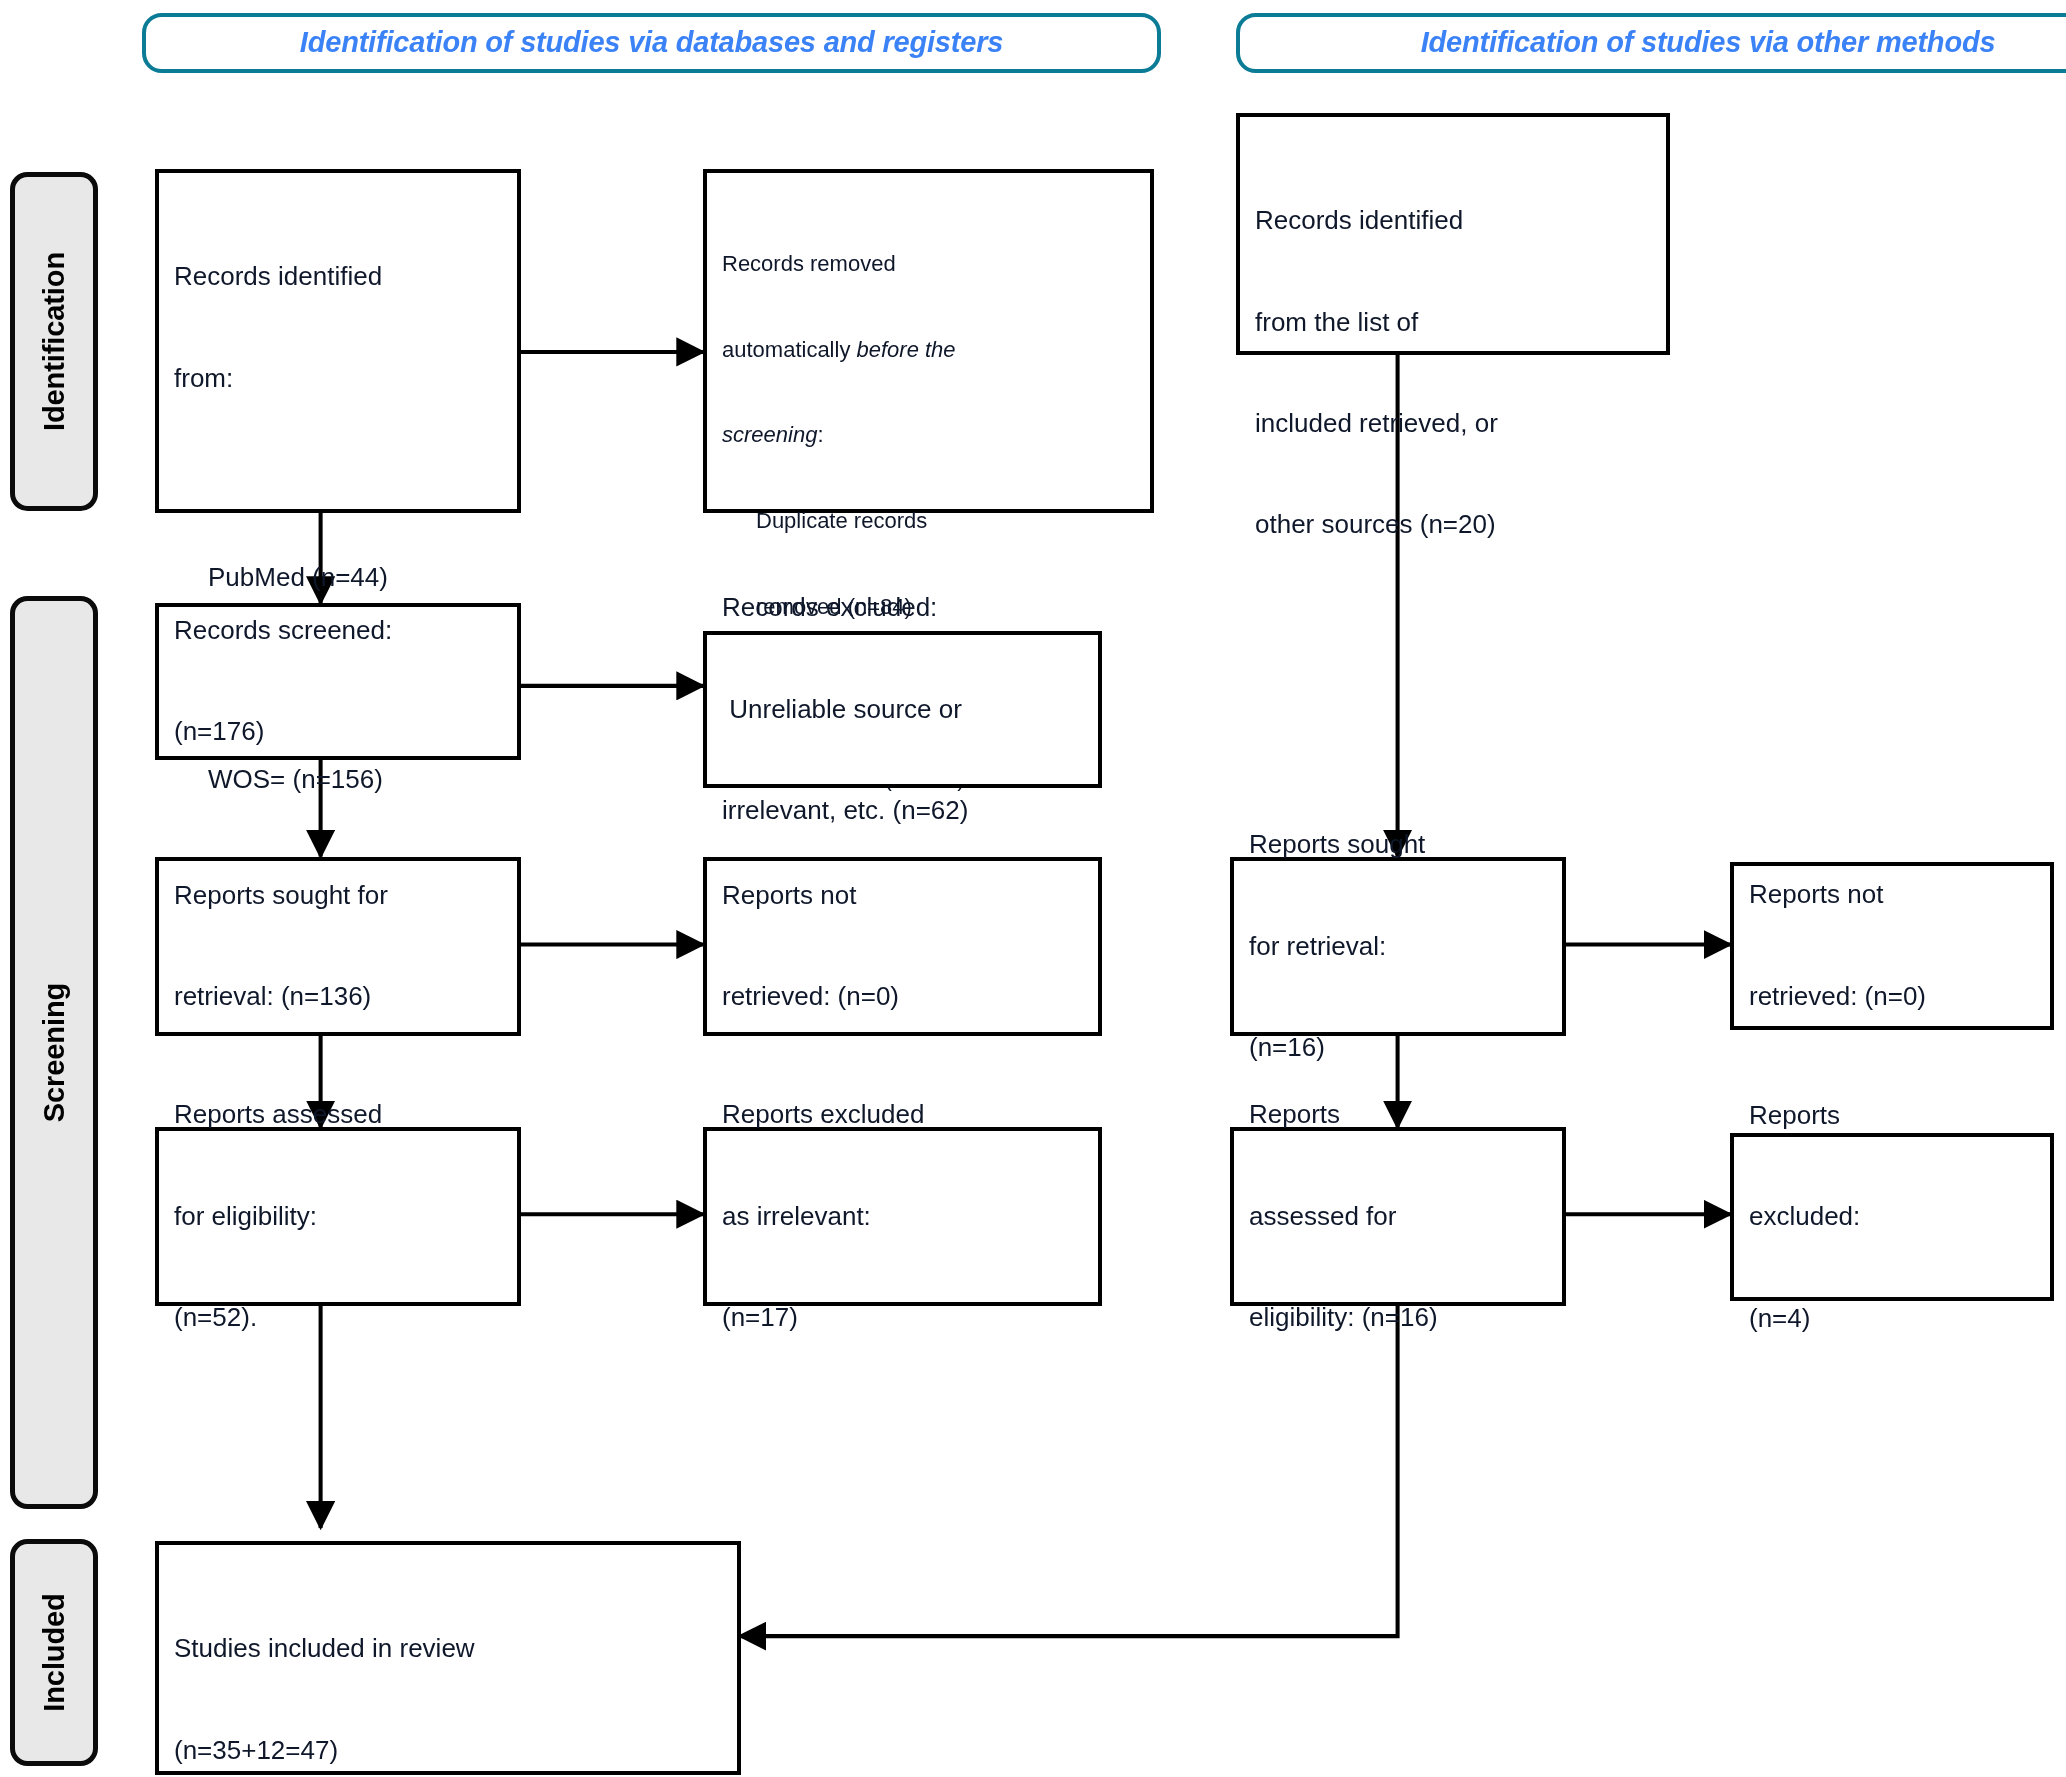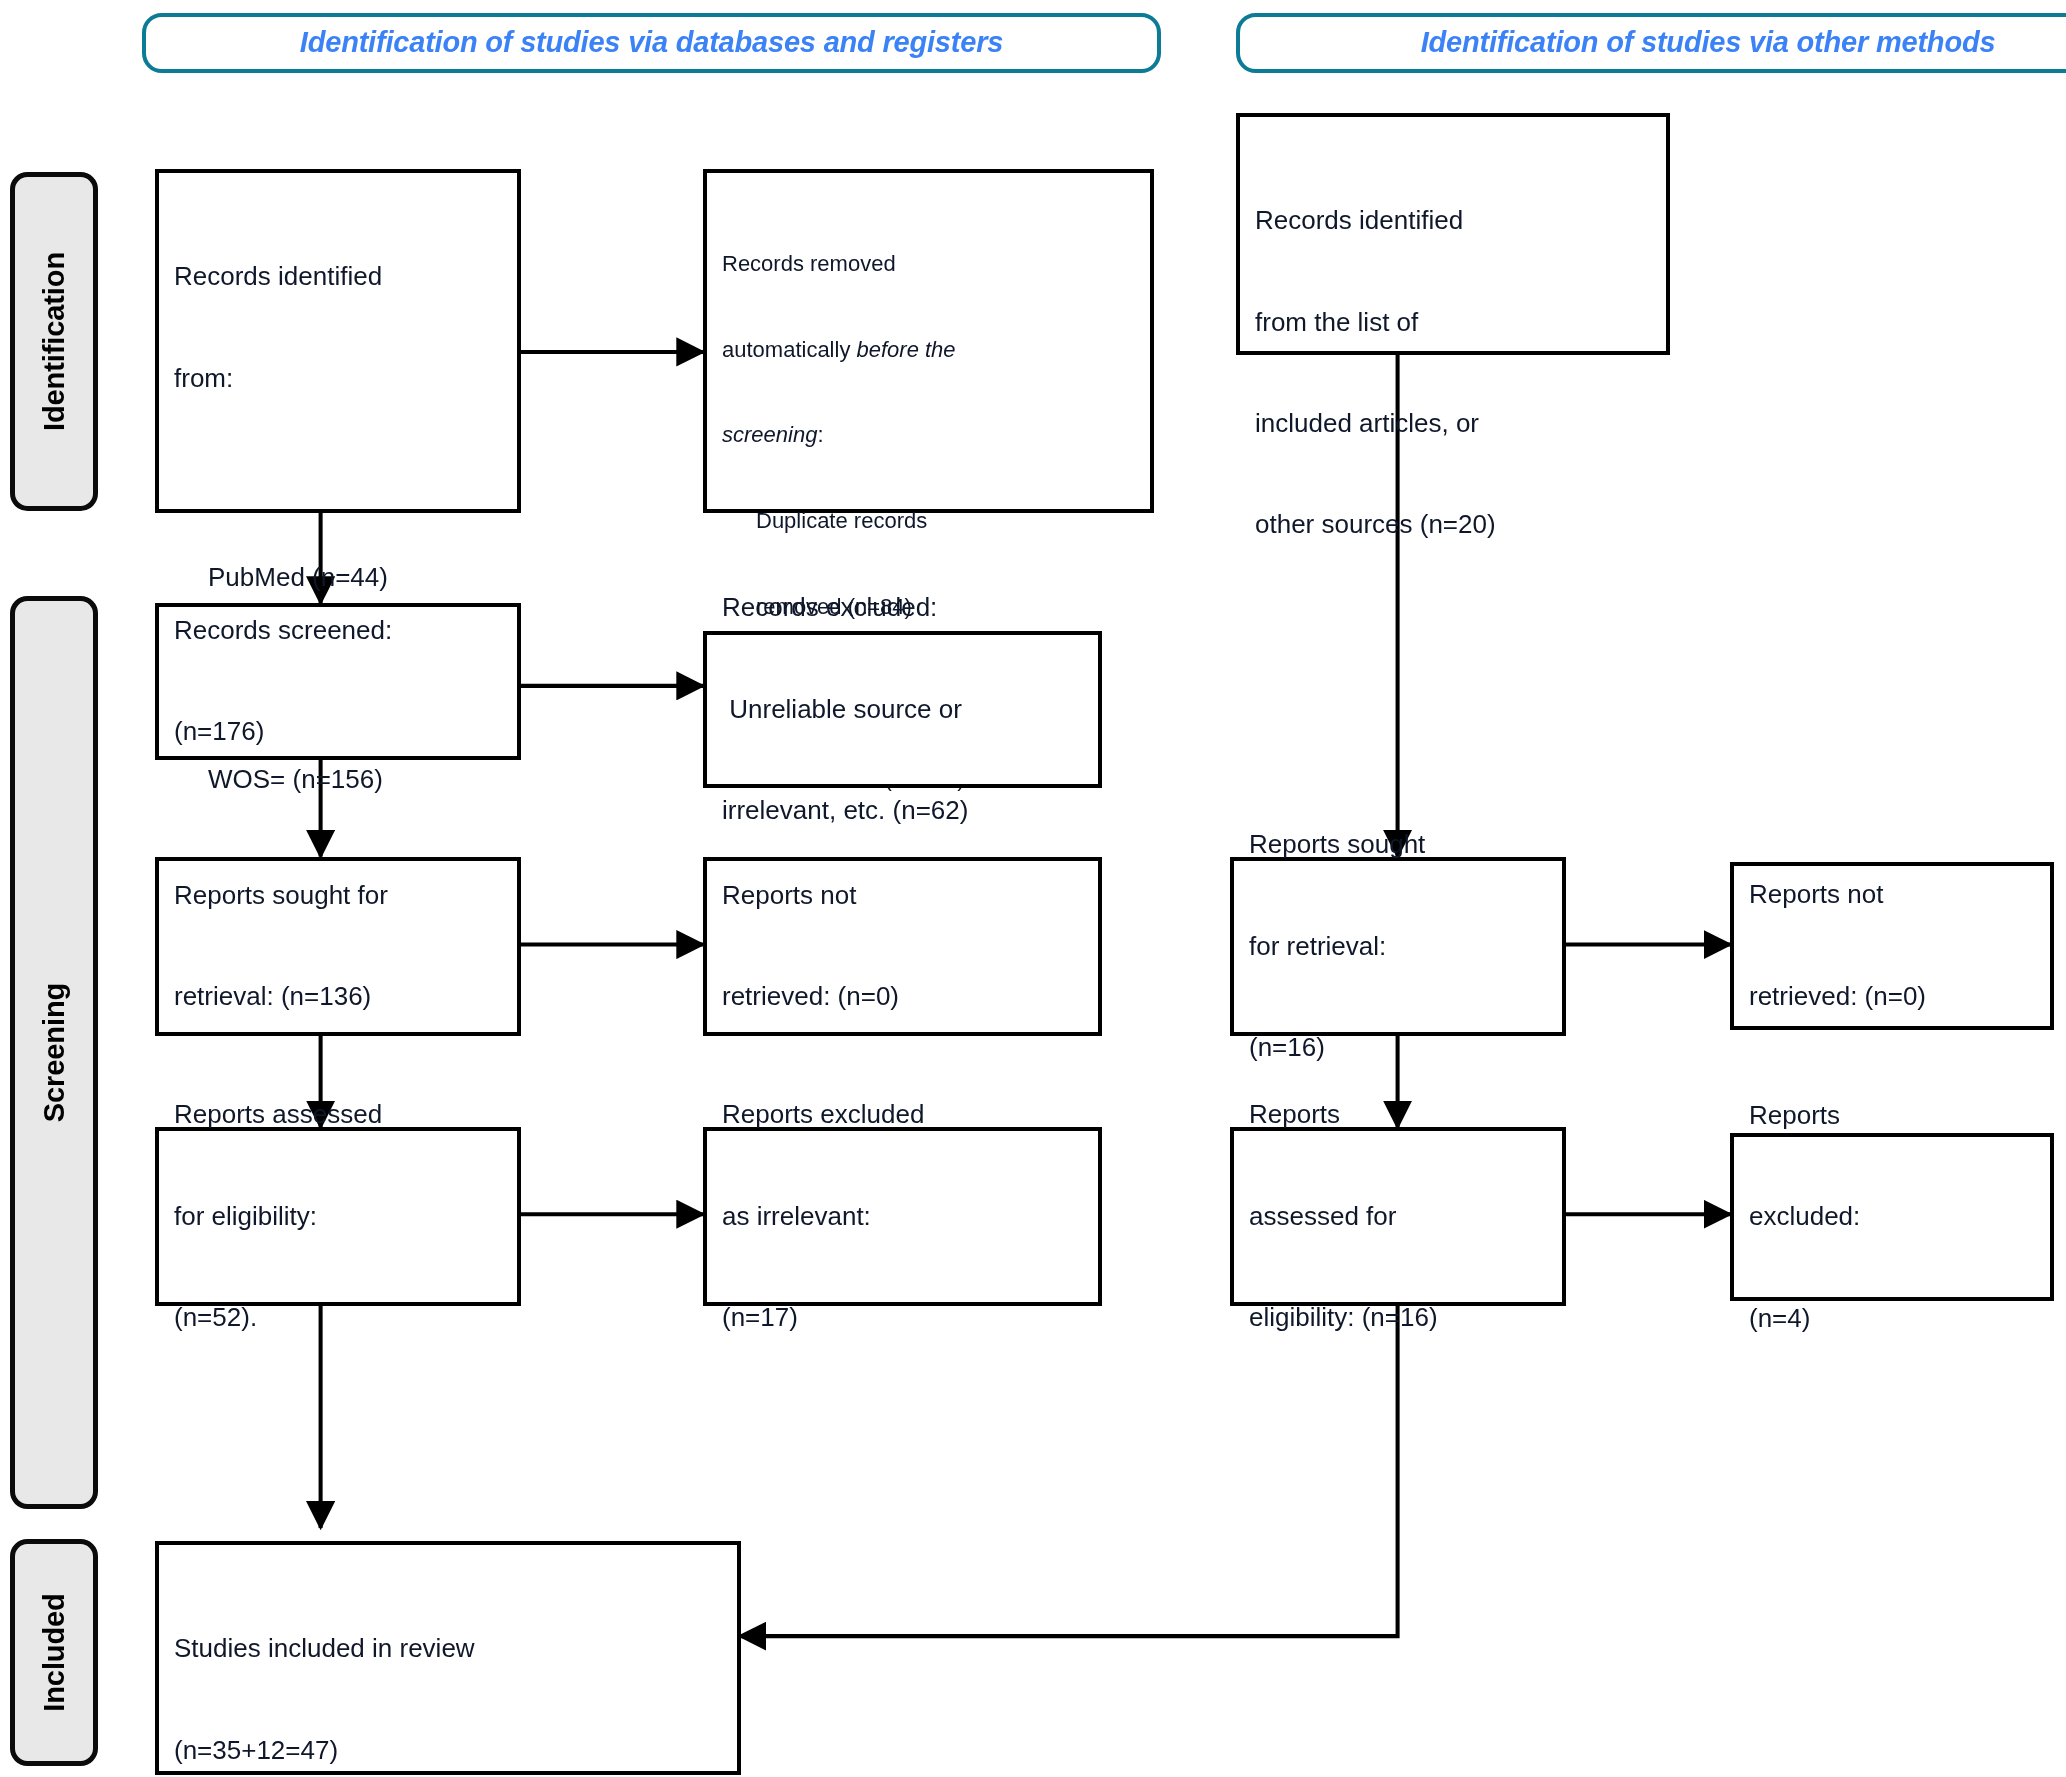--- a/index.html
+++ b/index.html
@@ -165,21 +165,21 @@
       <div class="indent">removed (n=84)</div>
       <div class="indent">Record excluded as</div>
       <div class="indent">non-relevant (N=168)</div>
     </div>
   </div>
 
   <div class="nodebox topalign" style="left:1236px; top:113px; width:434px; height:242px; font-size:26px;">
     <div class="body">
       <div>Records identified</div>
       <div>from the list of</div>
-      <div>included articles, or</div>
+      <div>included retrieved, or</div>
       <div>other sources (n=20)</div>
     </div>
   </div>
 
   <div class="nodebox" style="left:155px; top:603px; width:366px; height:157px; font-size:26px;">
     <div class="body">
       <div>Records screened:</div>
       <div>(n=176)</div>
     </div>
   </div>

